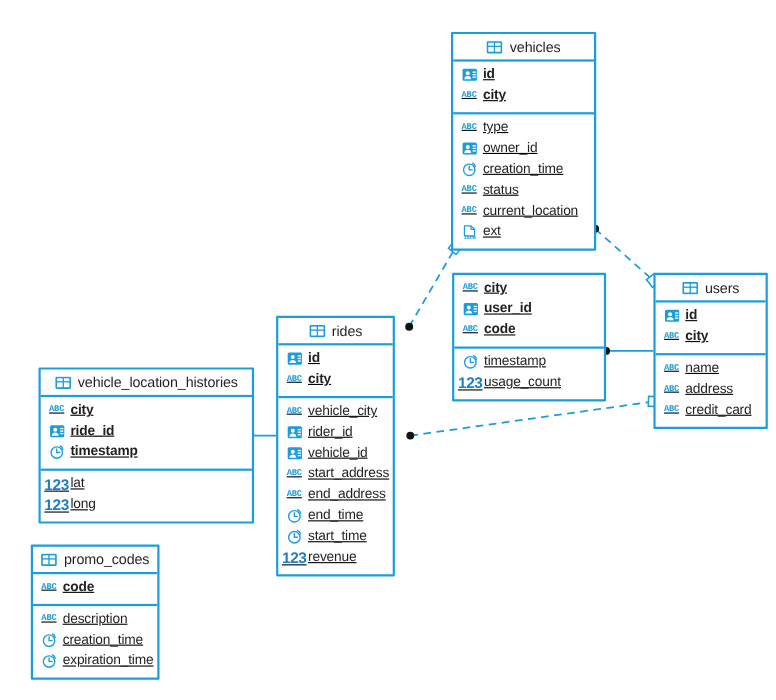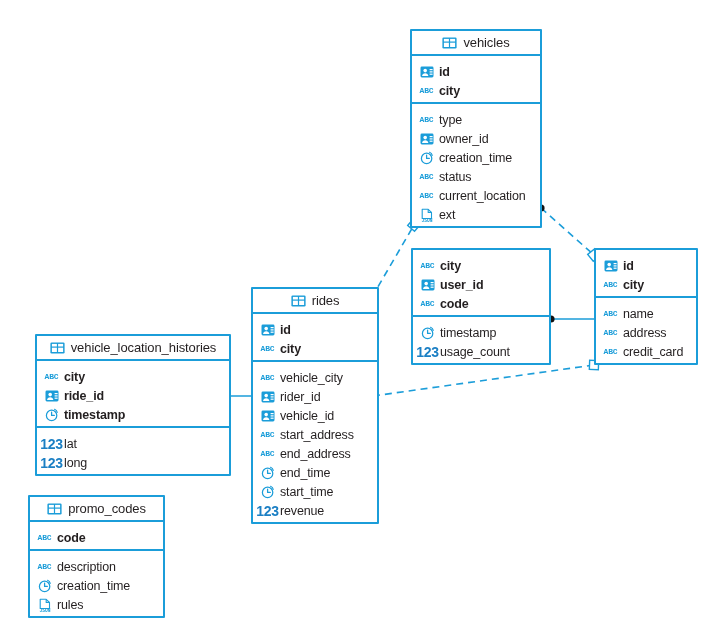--- a/index.html
+++ b/index.html
@@ -53,26 +53,27 @@
   }
   .sect {
     padding: 4px 0 4px 0;
     box-sizing: border-box;
   }
   .sect.keys {
     border-bottom: 2px solid #1B9DD9;
   }
   .fld {
     display: flex;
-    align-items: flex-end;
+    align-items: flex-start;
     gap: 5px;
     height: 19px;
     padding: 0 6px 0 7px;
     box-sizing: border-box;
     white-space: nowrap;
+    text-decoration: underline;
   }
   .fld .fname {
     font-size: 12.5px;
     color: #231F20;
     letter-spacing: -0.15px;
   }
   .fld.pk .fname {
     font-weight: bold;
   }
 
@@ -262,20 +263,32 @@
           </div>
           <div class="fld">
             <span class="ic">
               <span class="ic-num">123</span>
             </span>
             <span class="fname">usage_count</span>
           </div>
         </div>
       </div>
       <div class="tbl" style="left: 594px; top: 248px; width: 104px;">
+        <div class="tbl-title">
+          <span class="ic">
+            <svg width="15" height="12" viewBox="0 0 15 12">
+              <rect x="0.4" y="0.4" width="14.2" height="11.2" rx="1.3" fill="#1B9DD9"></rect>
+              <rect x="1.9" y="1.9" width="5.0" height="2.6" fill="#fff"></rect>
+              <rect x="8.1" y="1.9" width="5.0" height="2.6" fill="#fff"></rect>
+              <rect x="1.9" y="5.7" width="5.0" height="4.3" fill="#fff"></rect>
+              <rect x="8.1" y="5.7" width="5.0" height="4.3" fill="#fff"></rect>
+            </svg>
+          </span>
+          <span class="tname">users</span>
+        </div>
         <div class="sect keys">
           <div class="fld pk">
             <span class="ic">
               <svg width="14" height="14" viewBox="0 0 14 14">
                 <rect x="0.5" y="1.5" width="13" height="11" rx="1.4" fill="#1B9DD9"></rect>
                 <circle cx="5.2" cy="5.6" r="1.8" fill="#fff"></circle>
                 <path d="M2.1 11.1c0-1.8 1.4-2.9 3.1-2.9s3.1 1.1 3.1 2.9z" fill="#fff"></path>
                 <rect x="9.6" y="4.0" width="3.0" height="1.2" fill="#fff"></rect>
                 <rect x="9.6" y="6.3" width="3.0" height="1.2" fill="#fff"></rect>
                 <rect x="9.6" y="8.6" width="3.0" height="1.2" fill="#fff"></rect>
@@ -304,21 +317,21 @@
             <span class="fname">address</span>
           </div>
           <div class="fld">
             <span class="ic">
               <span class="ic-abc">ABC</span>
             </span>
             <span class="fname">credit_card</span>
           </div>
         </div>
       </div>
-      <div class="tbl" style="left: 251px; top: 287px; width: 128px;">
+      <div class="tbl" style="left: 251px; top: 287px; width: 108px;">
         <div class="tbl-title">
           <span class="ic">
             <svg width="15" height="12" viewBox="0 0 15 12">
               <rect x="0.4" y="0.4" width="14.2" height="11.2" rx="1.3" fill="#1B9DD9"></rect>
               <rect x="1.9" y="1.9" width="5.0" height="2.6" fill="#fff"></rect>
               <rect x="8.1" y="1.9" width="5.0" height="2.6" fill="#fff"></rect>
               <rect x="1.9" y="5.7" width="5.0" height="4.3" fill="#fff"></rect>
               <rect x="8.1" y="5.7" width="5.0" height="4.3" fill="#fff"></rect>
             </svg>
           </span>
@@ -470,21 +483,21 @@
             <span class="fname">lat</span>
           </div>
           <div class="fld">
             <span class="ic">
               <span class="ic-num">123</span>
             </span>
             <span class="fname">long</span>
           </div>
         </div>
       </div>
-      <div class="tbl" style="left: 28px; top: 495px; width: 137px;">
+      <div class="tbl" style="left: 28px; top: 495px; width: 117px;">
         <div class="tbl-title">
           <span class="ic">
             <svg width="15" height="12" viewBox="0 0 15 12">
               <rect x="0.4" y="0.4" width="14.2" height="11.2" rx="1.3" fill="#1B9DD9"></rect>
               <rect x="1.9" y="1.9" width="5.0" height="2.6" fill="#fff"></rect>
               <rect x="8.1" y="1.9" width="5.0" height="2.6" fill="#fff"></rect>
               <rect x="1.9" y="5.7" width="5.0" height="4.3" fill="#fff"></rect>
               <rect x="8.1" y="5.7" width="5.0" height="4.3" fill="#fff"></rect>
             </svg>
           </span>
@@ -511,23 +524,23 @@
                 <circle cx="6.6" cy="7.4" r="5.2" fill="none" stroke="#1B9DD9" stroke-width="1.25"></circle>
                 <path d="M6.6 4.1 V7.4 H9.3" fill="none" stroke="#1B9DD9" stroke-width="1.25" stroke-linecap="round" stroke-linejoin="round"></path>
                 <path d="M9.6 1.3 q2.3 0.9 2.6 3.1" fill="none" stroke="#1B9DD9" stroke-width="1.2" stroke-linecap="round"></path>
               </svg>
             </span>
             <span class="fname">creation_time</span>
           </div>
           <div class="fld">
             <span class="ic">
               <svg width="14" height="14" viewBox="0 0 14 14">
-                <path d="M2.2 1.3 h6.0 l3.3 3.2 v6.0 h-9.3 z" fill="none" stroke="#1B9DD9" stroke-width="1.1" stroke-linejoin="round"></path>
-                <path d="M8.2 1.3 v3.2 h3.3" fill="none" stroke="#1B9DD9" stroke-width="1.1" stroke-linejoin="round"></path>
-                <text x="7" y="13.5" font-family="Liberation Mono, monospace" font-size="4.6" font-weight="bold" fill="#1B9DD9" text-anchor="middle">JSON</text>
-              </svg>
-            </span>
-            <span class="fname">rules</span>
+                <circle cx="6.6" cy="7.4" r="5.2" fill="none" stroke="#1B9DD9" stroke-width="1.25"></circle>
+                <path d="M6.6 4.1 V7.4 H9.3" fill="none" stroke="#1B9DD9" stroke-width="1.25" stroke-linecap="round" stroke-linejoin="round"></path>
+                <path d="M9.6 1.3 q2.3 0.9 2.6 3.1" fill="none" stroke="#1B9DD9" stroke-width="1.2" stroke-linecap="round"></path>
+              </svg>
+            </span>
+            <span class="fname">expiration_time</span>
           </div>
         </div>
       </div>
     </div>
 </div>
 
 </body></html>

